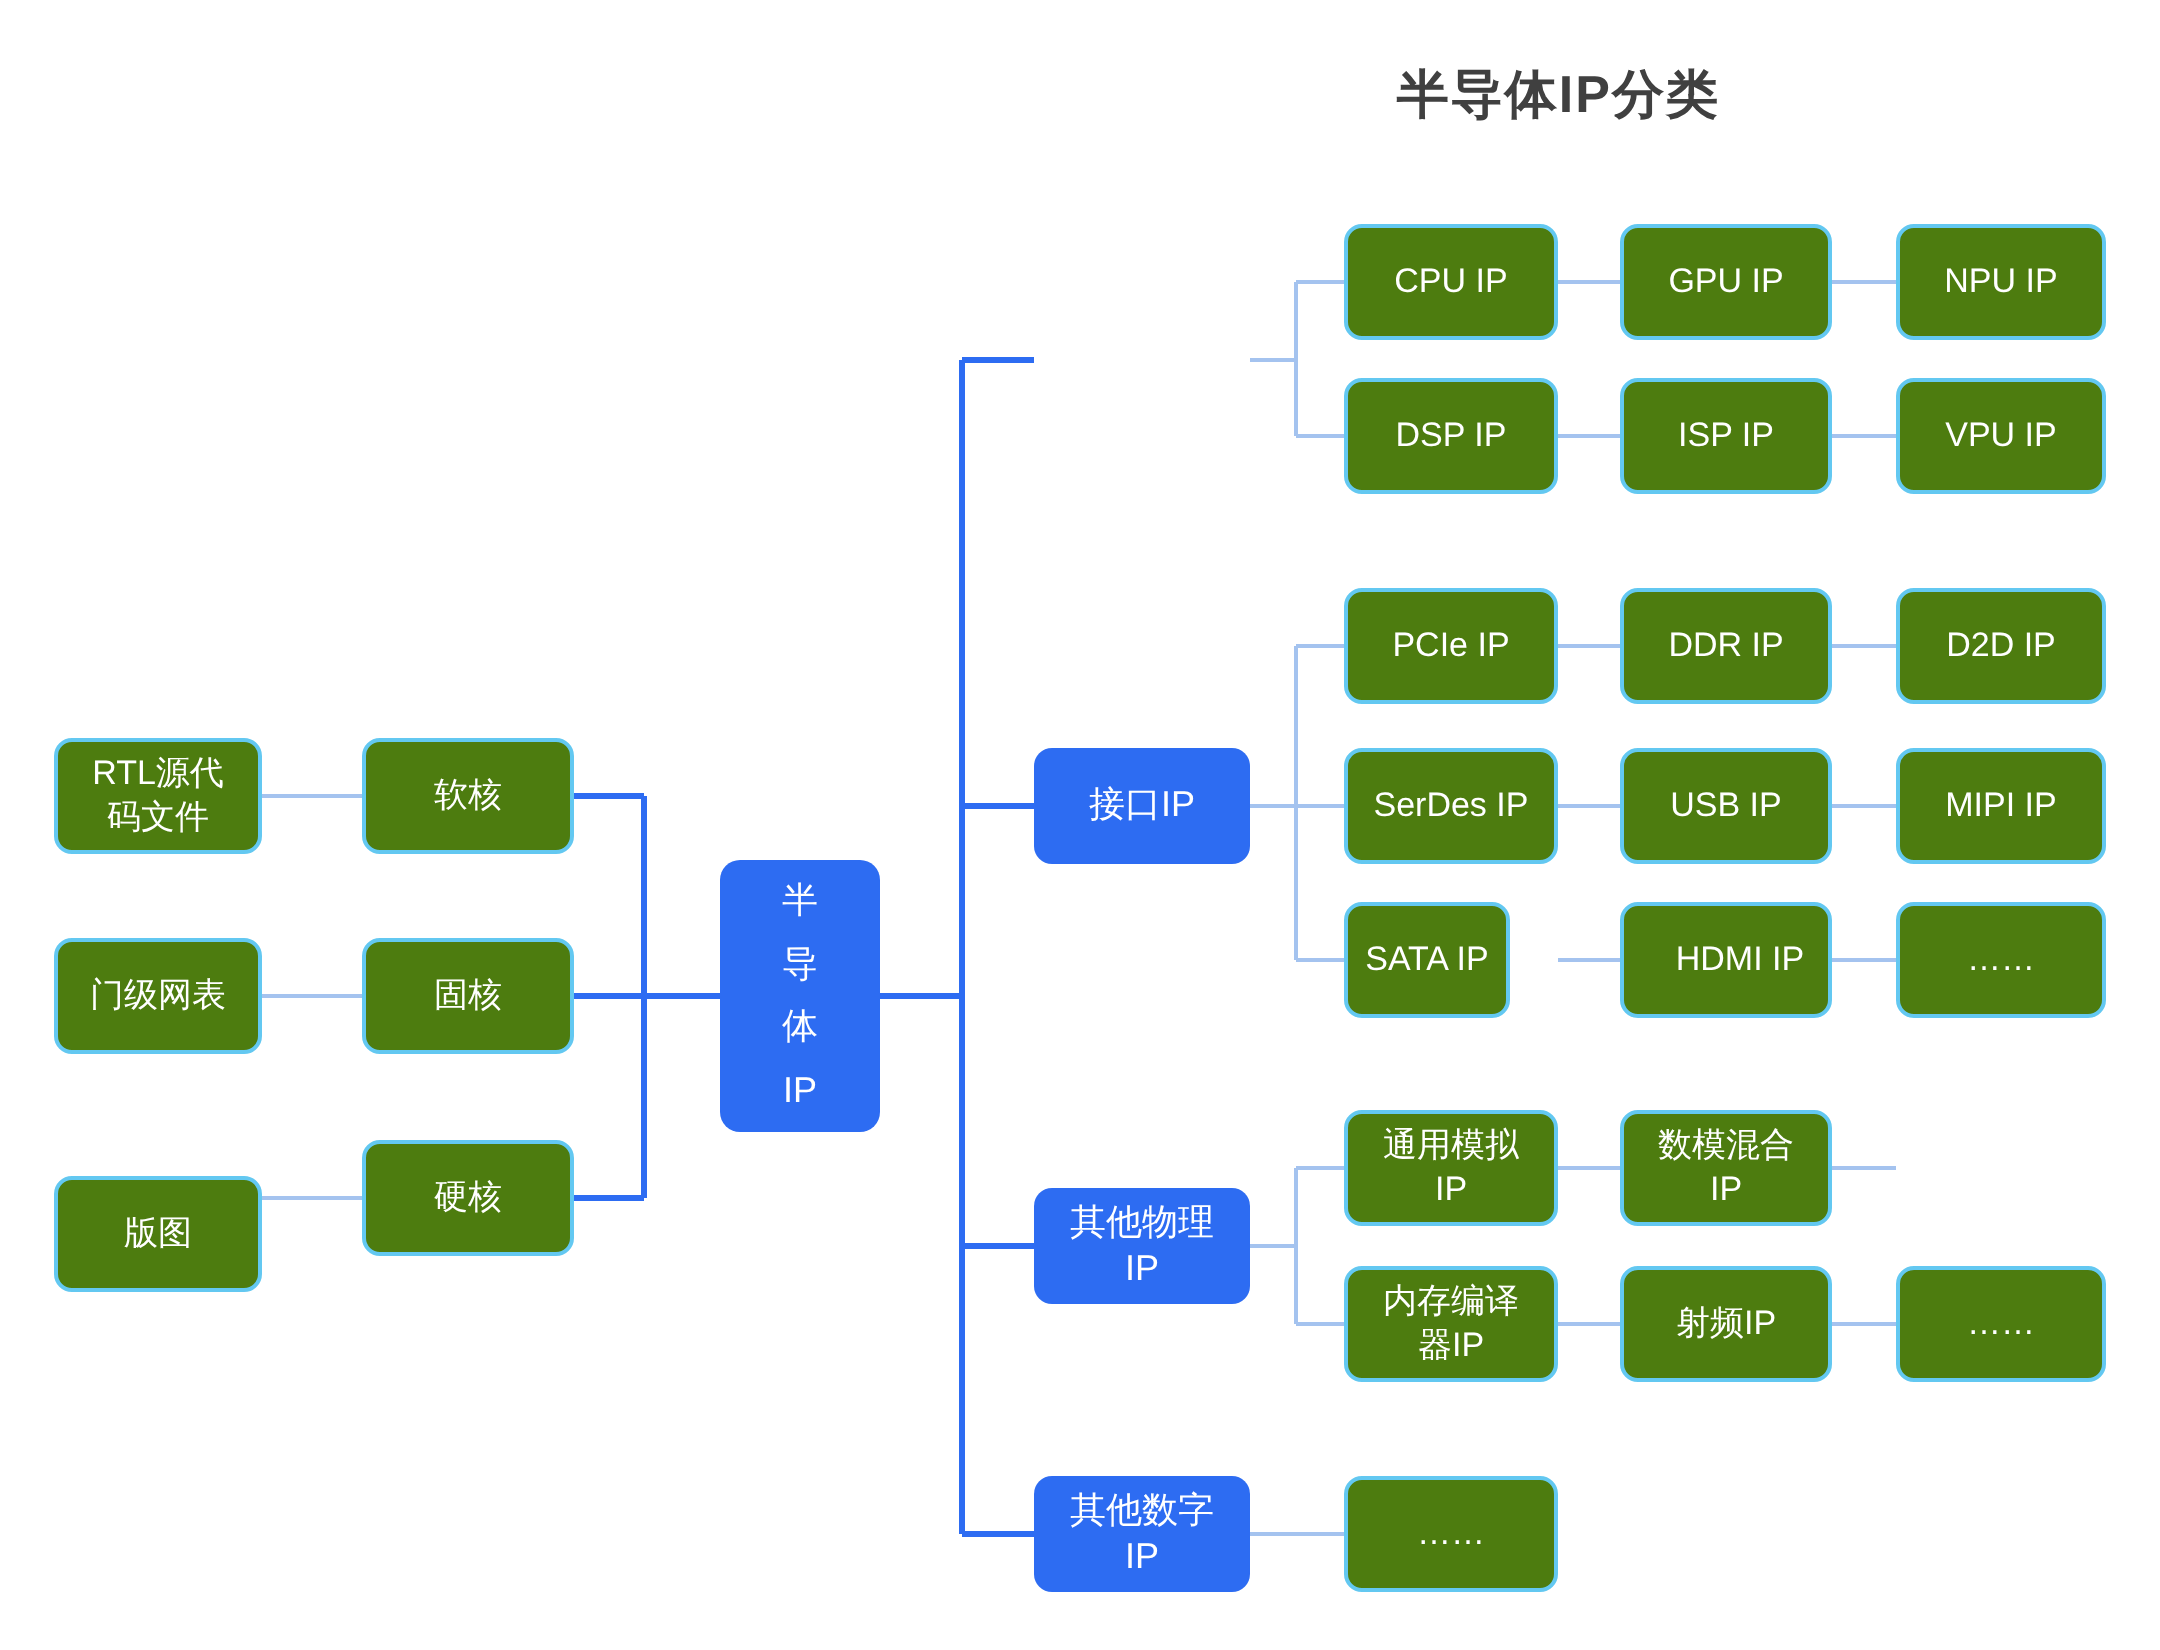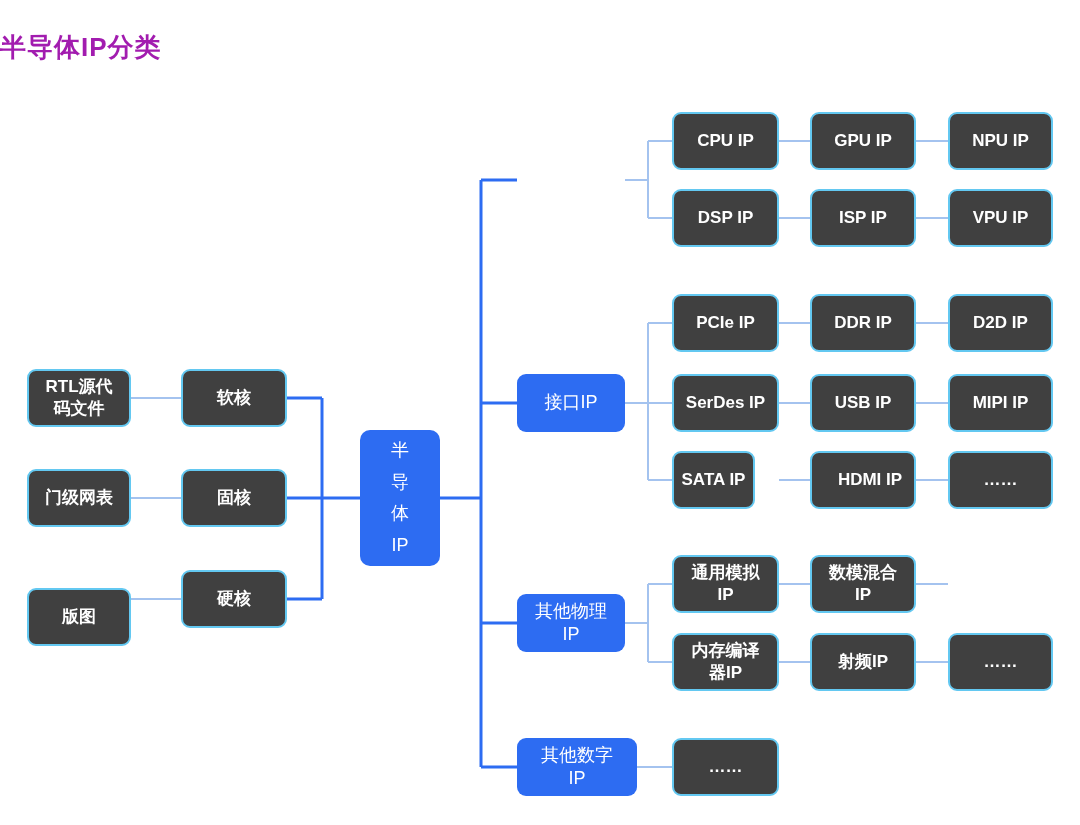--- a/index.html
+++ b/index.html
@@ -13,24 +13,24 @@
     width: 1080px;
     height: 825px;
     background: #ffffff;
     overflow: hidden;
   }
   .diagram-title {
     position: absolute;
     left: 0;
     top: 30px;
     width: 860px;
-    text-align: left;
+    text-align: right;
     font-size: 26px;
     font-weight: bold;
-    color: #a21caf;
+    color: #404040;
     letter-spacing: 1px;
   }
   .connectors {
     position: absolute;
     left: 0;
     top: 0;
     width: 1080px;
     height: 825px;
   }
   .node {
@@ -38,25 +38,24 @@
     display: flex;
     align-items: center;
     justify-content: center;
     text-align: center;
     color: #ffffff;
     white-space: pre-line;
     line-height: 1.3;
     box-sizing: border-box;
   }
   .node-light {
-    background: #404040;
+    background: #4d7c0f;
     border: 2px solid #63c8f1;
     border-radius: 9px;
     font-size: 17px;
-    font-weight: bold;
   }
   .node-dark {
     background: #2d6cf2;
     border-radius: 9px;
     font-size: 18px;
   }
   .node-root {
     background: #2d6cf2;
     border-radius: 10px;
     font-size: 18px;
@@ -136,21 +135,21 @@
   <div class="node node-light" style="left:181px; top:570px; width:106px; height:58px;">硬核</div>
 
   <div class="node node-root" style="left:360px; top:430px; width:80px; height:136px;">半
 导
 体
 IP</div>
 
   <div class="node node-dark" style="left:517px; top:374px; width:108px; height:58px;">接口IP</div>
   <div class="node node-dark" style="left:517px; top:594px; width:108px; height:58px;">其他物理
 IP</div>
-  <div class="node node-dark" style="left:517px; top:738px; width:120px; height:58px;">其他数字
+  <div class="node node-dark" style="left:517px; top:738px; width:108px; height:58px;">其他数字
 IP</div>
 
   <div class="node node-light" style="left:672px; top:112px; width:107px; height:58px;">CPU IP</div>
   <div class="node node-light" style="left:810px; top:112px; width:106px; height:58px;">GPU IP</div>
   <div class="node node-light" style="left:948px; top:112px; width:105px; height:58px;">NPU IP</div>
   <div class="node node-light" style="left:672px; top:189px; width:107px; height:58px;">DSP IP</div>
   <div class="node node-light" style="left:810px; top:189px; width:106px; height:58px;">ISP IP</div>
   <div class="node node-light" style="left:948px; top:189px; width:105px; height:58px;">VPU IP</div>
 
   <div class="node node-light" style="left:672px; top:294px; width:107px; height:58px;">PCIe IP</div>

